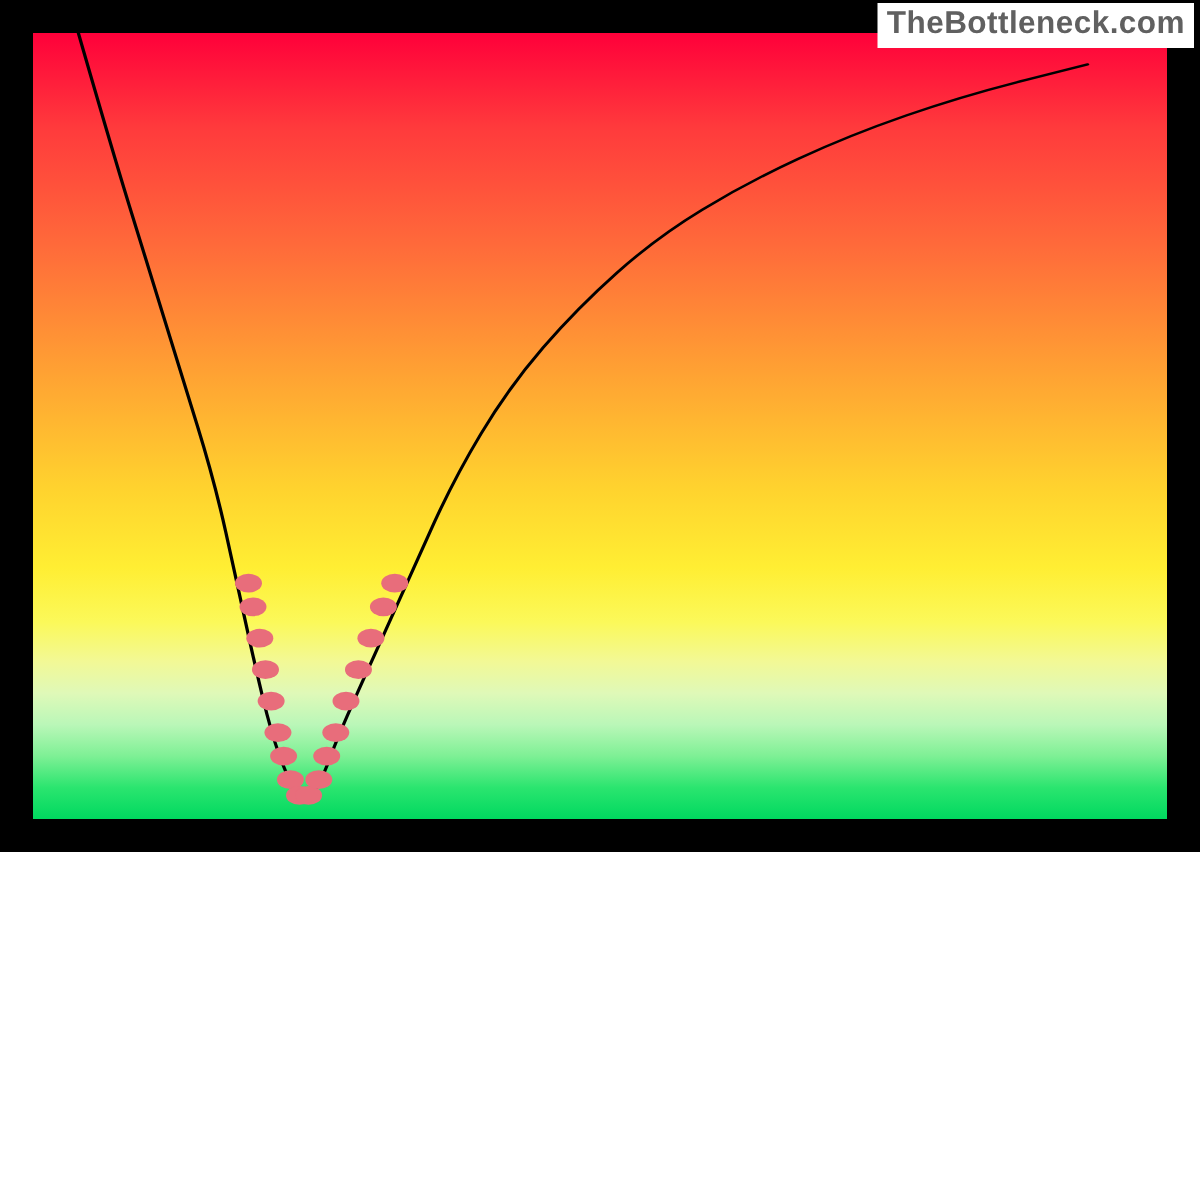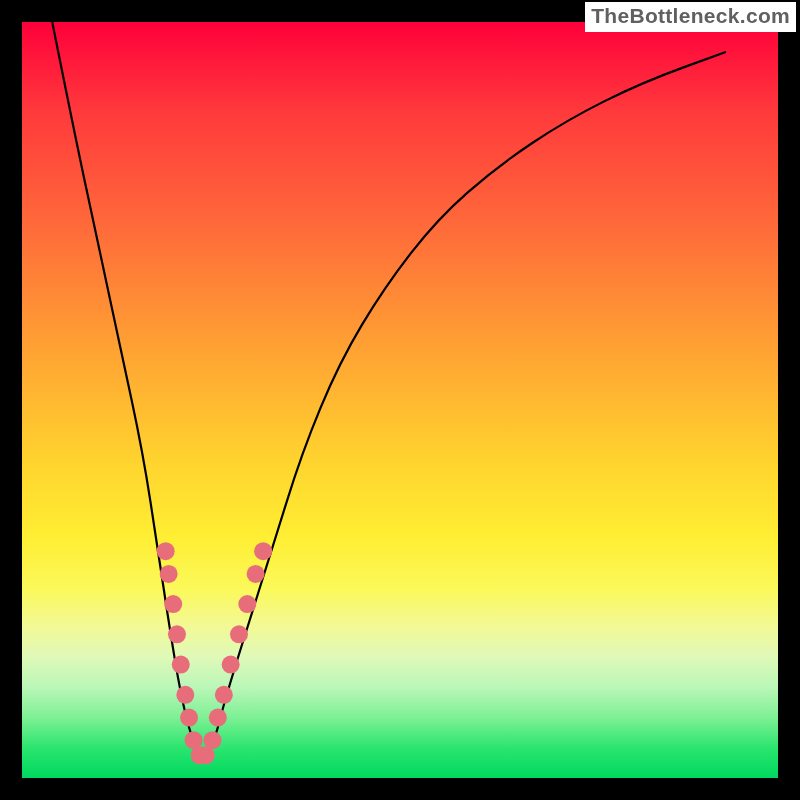--- a/index.html
+++ b/index.html
@@ -7,21 +7,21 @@
     padding: 0;
     width: 800px;
     height: 800px;
     overflow: hidden;
     font-family: Arial, Helvetica, sans-serif;
     background: #fff;
   }
   .frame {
     position: relative;
     width: 800px;
-    height: 800px;
+    height: 568px;
     box-sizing: border-box;
     border: 22px solid #000;
     background: linear-gradient(
       to bottom,
       #ff003a 0%,
       #ff3a3c 12%,
       #ff6a3a 27%,
       #ffa133 43%,
       #ffd32e 58%,
       #ffee33 68%,

